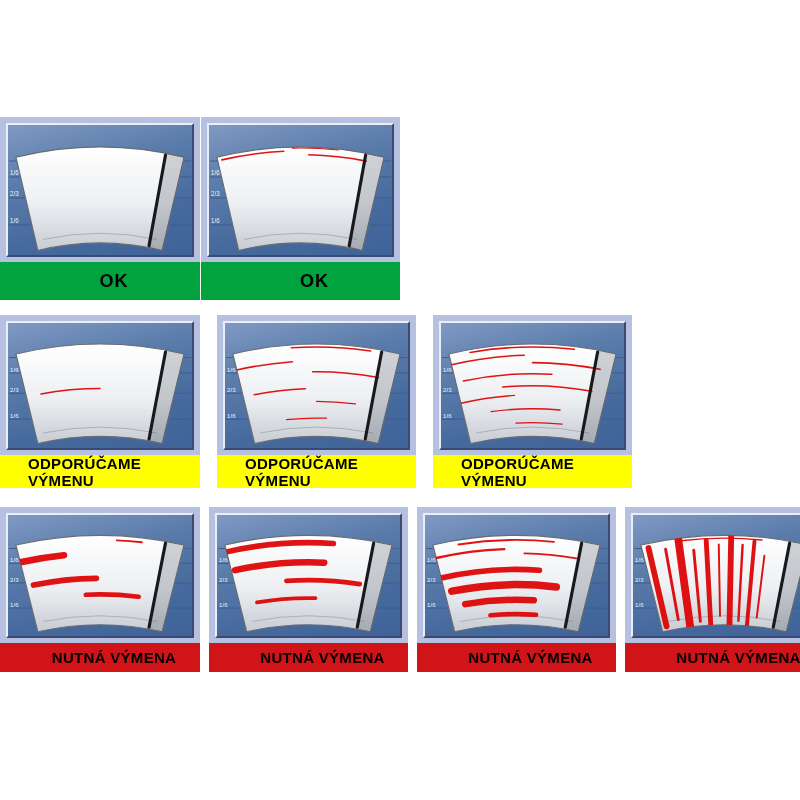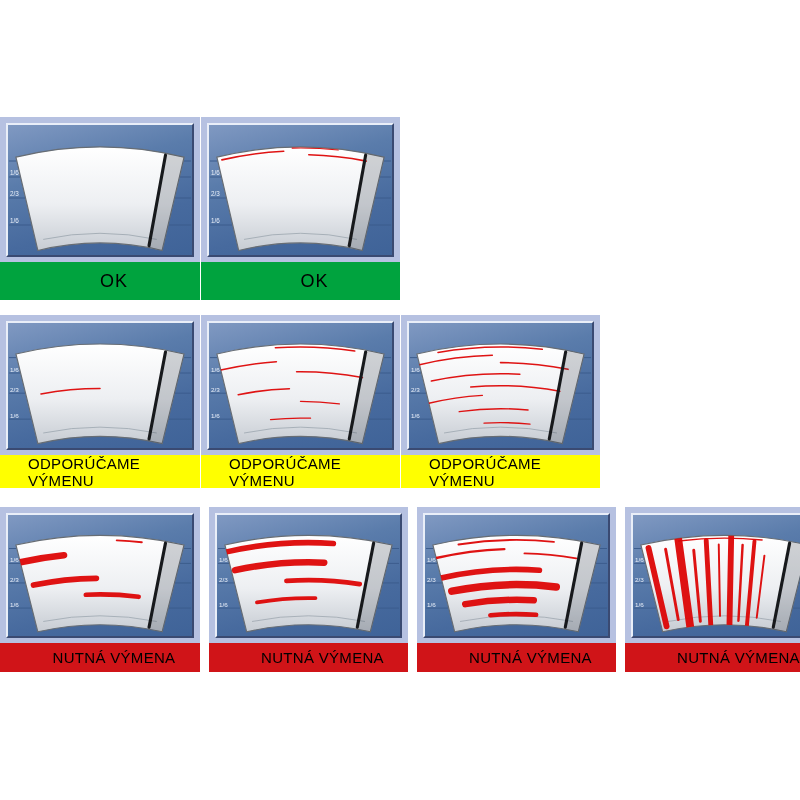--- a/index.html
+++ b/index.html
@@ -21,21 +21,21 @@
   .panel{
     position:relative;height:100%;box-sizing:border-box;
     border:2px solid;
     border-color:#e9eef8 #3a4a72 #3a4a72 #e9eef8;
     background:linear-gradient(165deg,#8099c2 0%,#5a7cab 35%,#476a9e 70%,#3f6398 100%);
     overflow:hidden;
   }
   .panel svg{position:absolute;left:0;top:0;width:100%;height:100%;display:block;}
   .status-bar{
     display:flex;align-items:center;justify-content:center;
-    font-weight:normal;font-size:15px;letter-spacing:.3px;
+    font-weight:bold;font-size:15px;letter-spacing:.3px;
     color:#000;
     padding-left:28px;
   }
   .status-ok{font-size:18px;letter-spacing:1px;}
   .defs-holder{position:absolute;width:0;height:0;overflow:hidden;}
 </style>
 </head>
 <body>
 
 <div class="page">
@@ -95,21 +95,21 @@
                   <path d="M85.4,23.1 A367.0,367.0 0 0 1 132.8,25.0" fill="none" stroke="#dd0606" stroke-width="1.2" stroke-linecap="round" opacity="0.95"></path>
                 </g>
                 <path d="M161.3,28.2 L179.9,32.2 L157.5,125.5 L143.7,122.6 Z" fill="rgba(45,55,68,0.22)"></path>
                 <line x1="160.9" y1="30.2" x2="144.1" y2="120.6" stroke="#17191c" stroke-width="3.2" stroke-linecap="round"></line>
               </svg>
             </div>
           </div>
           <div class="status-bar status-ok" style="height: 38px; background: rgb(0, 163, 62); color: rgb(0, 0, 0);">OK</div>
         </div>
       </div>
-      <div class="row" style="top: 315px;">
+      <div class="row" style="top: 315px; gap: 16px;">
         <div class="cell">
           <div class="panel-wrap" style="height: 140px;">
             <div class="panel">
               <svg viewBox="0 0 188 130" preserveAspectRatio="none">
                 <line x1="1" y1="36" x2="187" y2="36" stroke="#3b5c8c" stroke-width="1"></line>
                 <line x1="1" y1="52" x2="187" y2="52" stroke="#3b5c8c" stroke-width="1"></line>
                 <line x1="1" y1="73" x2="187" y2="73" stroke="#3b5c8c" stroke-width="1"></line>
                 <line x1="1" y1="100" x2="187" y2="100" stroke="#3b5c8c" stroke-width="1"></line>
                 <text x="2" y="50.5" font-size="6.5" fill="#e8eef8" font-family="&quot;Liberation Sans&quot;,sans-serif">1/6</text>
                 <text x="2" y="71.5" font-size="6.5" fill="#e8eef8" font-family="&quot;Liberation Sans&quot;,sans-serif">2/3</text>

